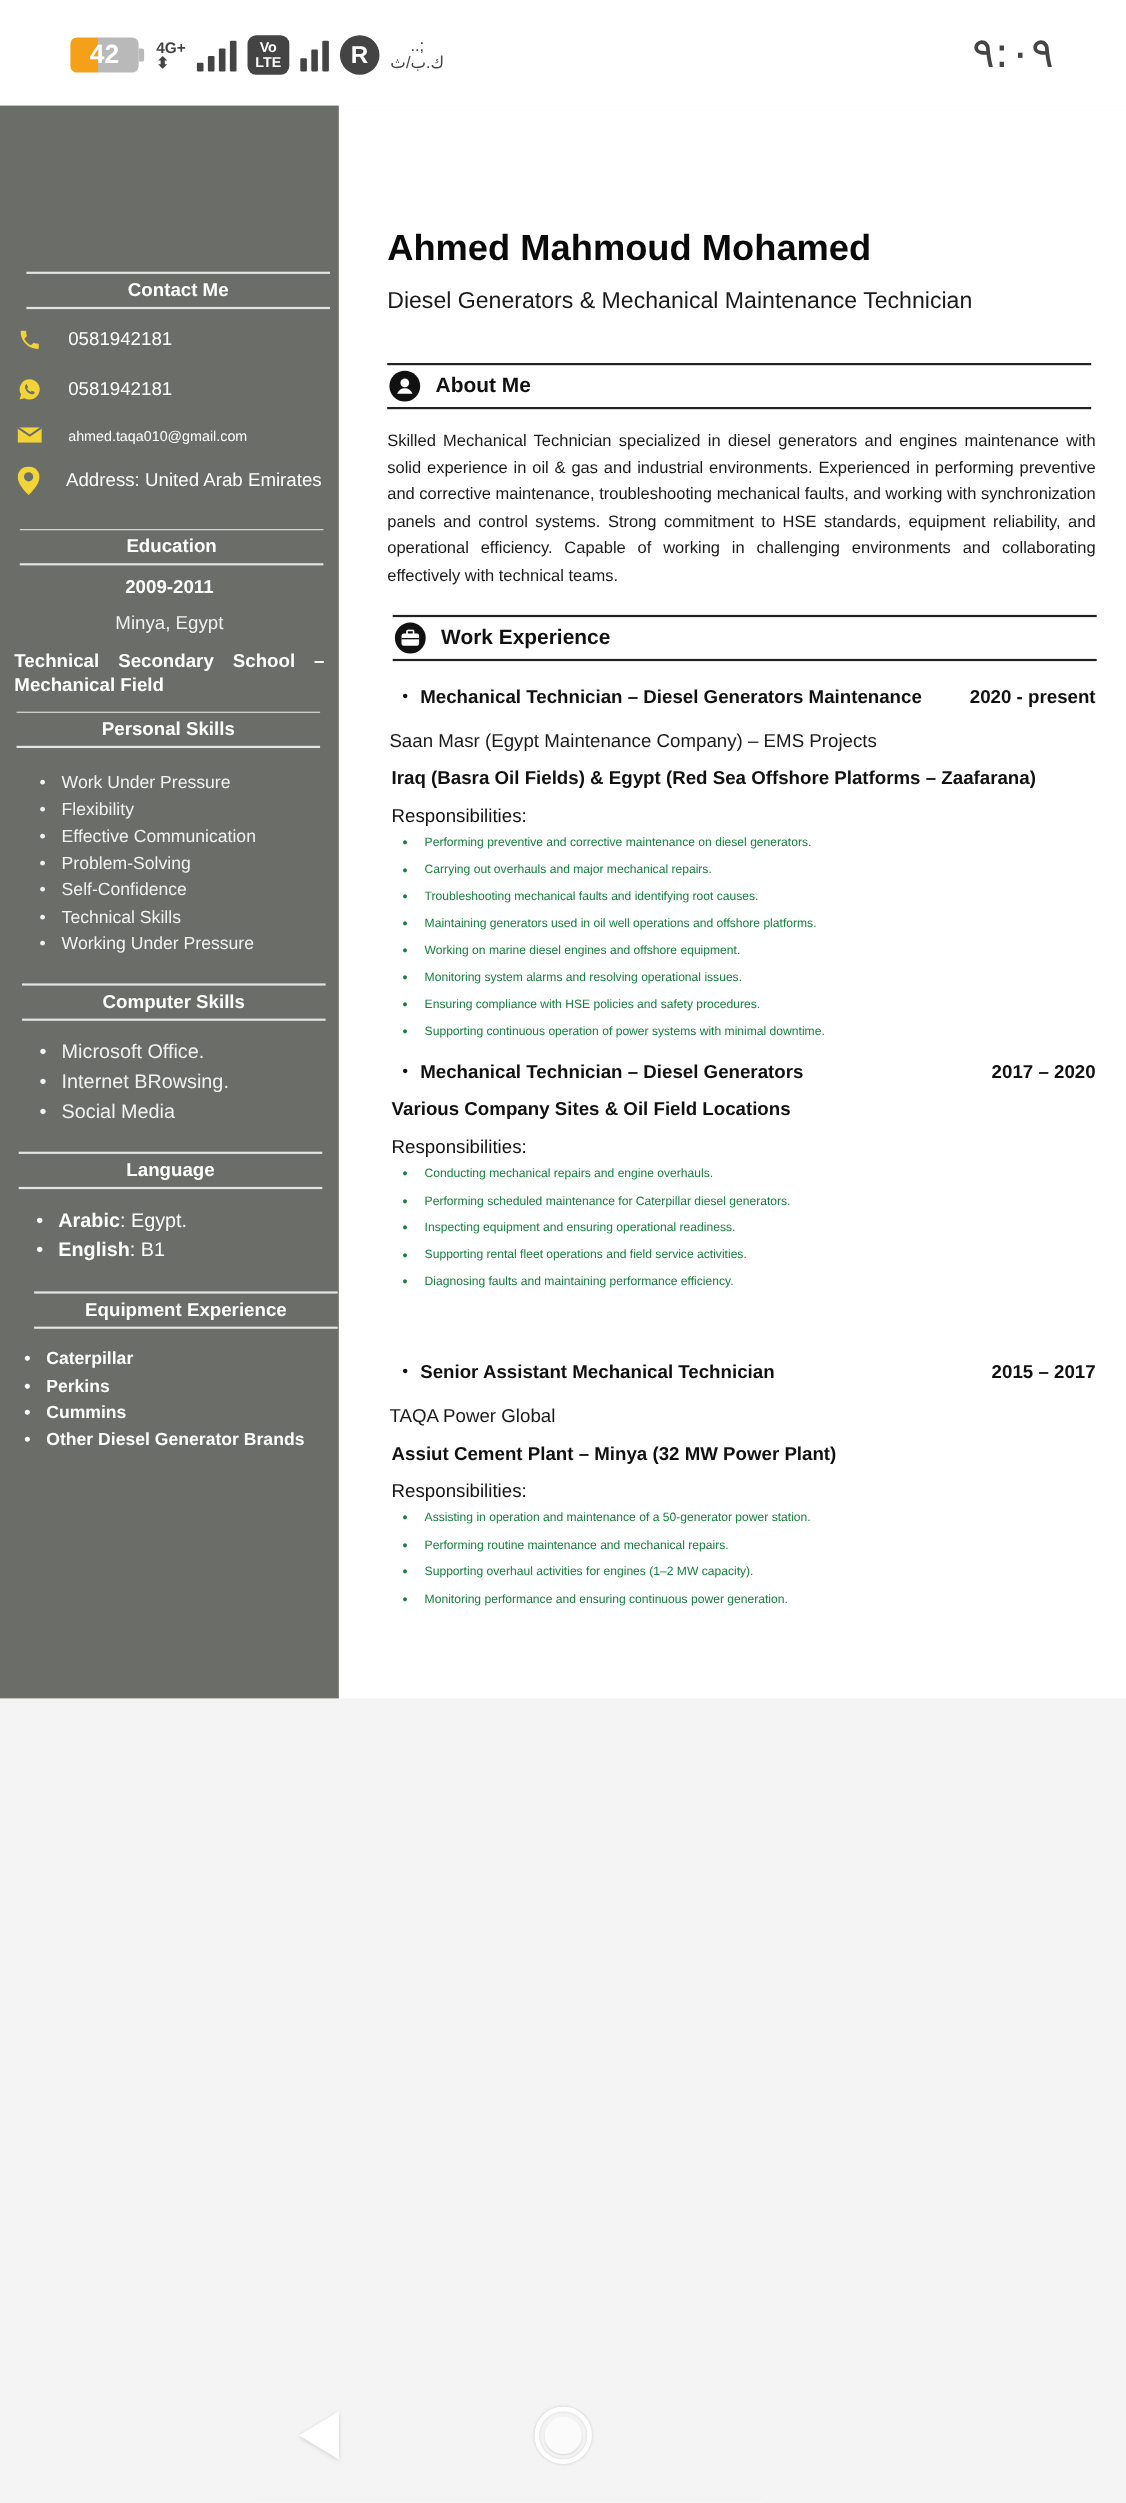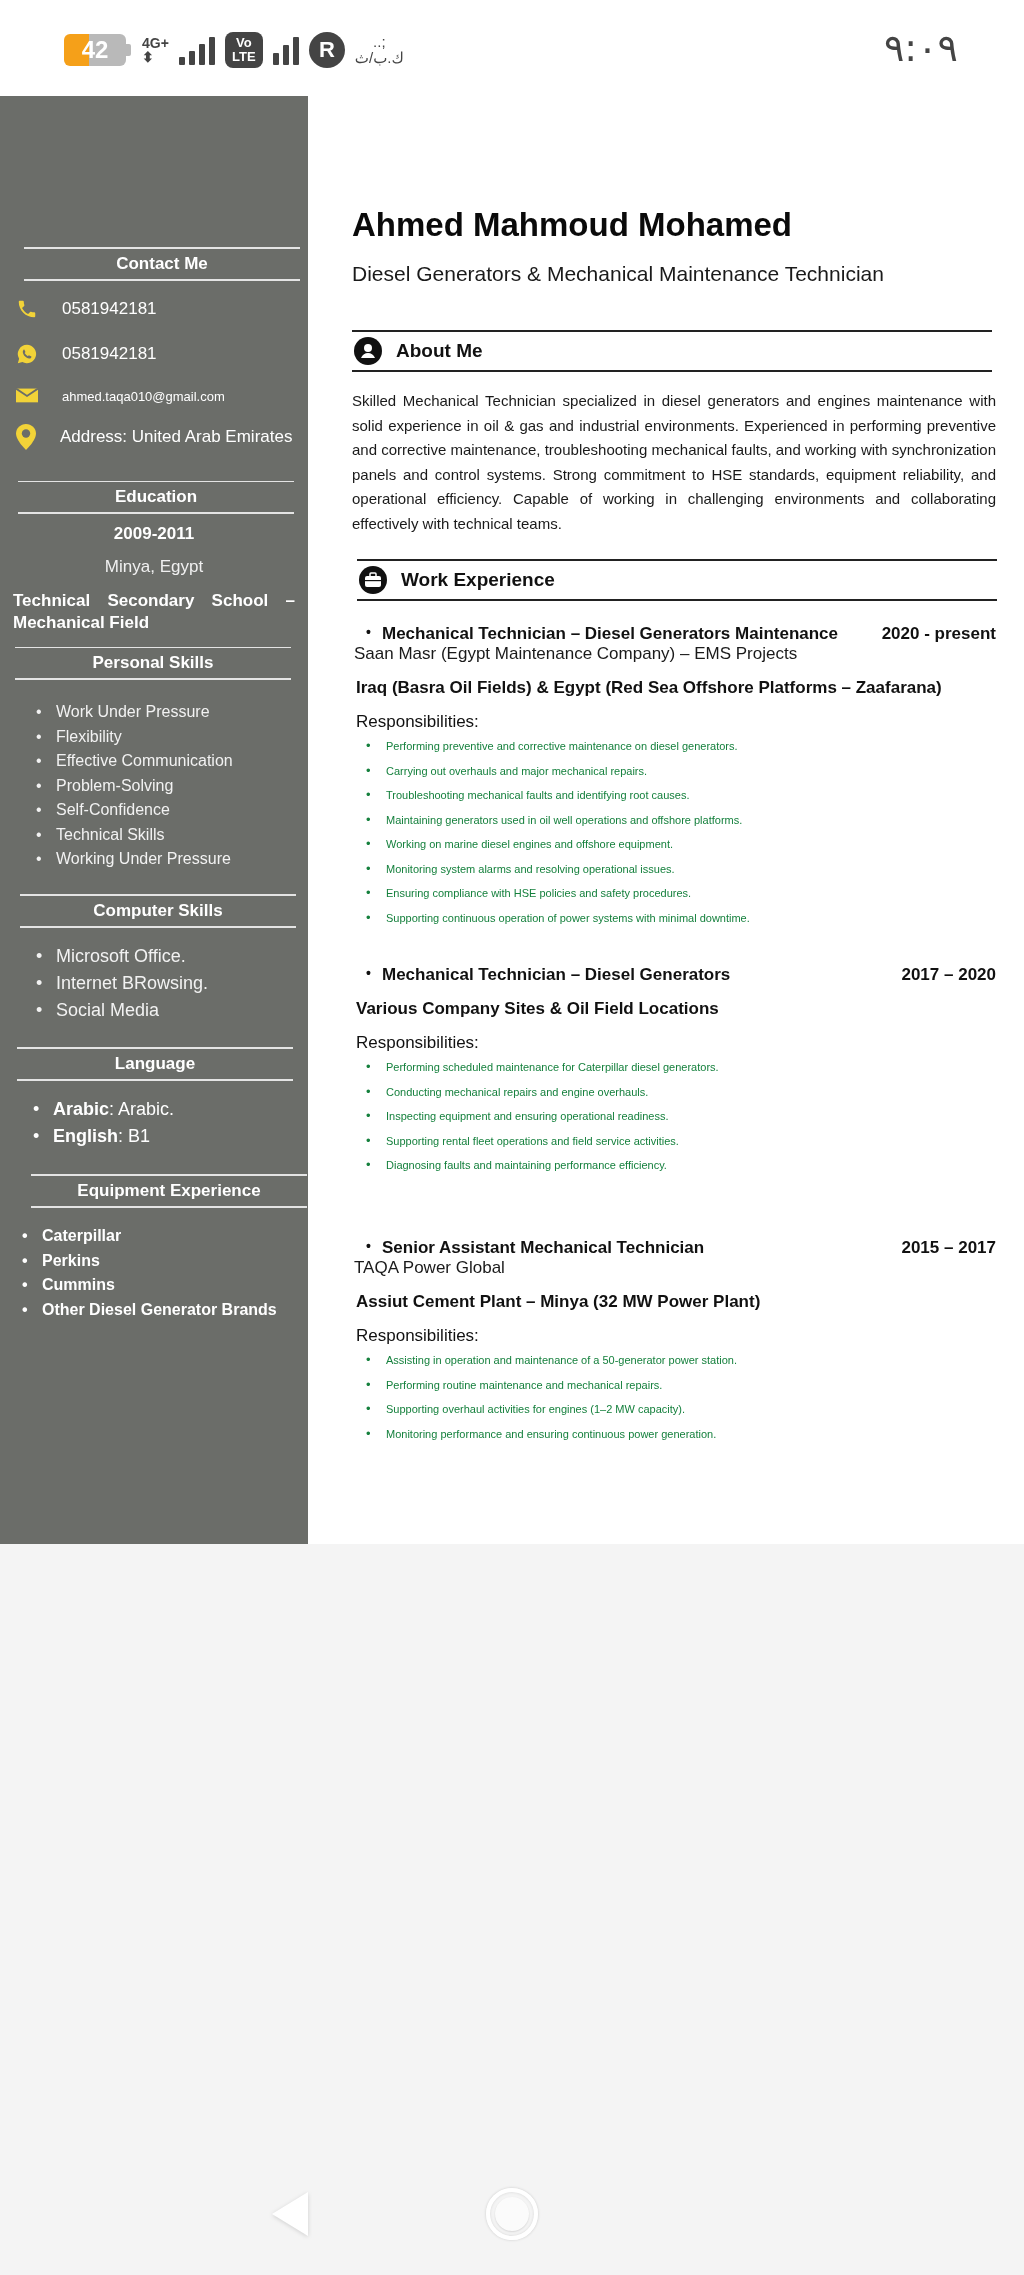--- a/index.html
+++ b/index.html
@@ -38,21 +38,21 @@
   .name { position: absolute; left: 0; top: 110px; font-size: 33px; font-weight: bold; color: #0a0a0a; white-space: nowrap; }
   .role { position: absolute; left: 0; top: 166px; font-size: 21px; color: #1a1a1a; white-space: nowrap; }
   .sec-head { position: absolute; left: 0; width: 640px; height: 42px; border-top: 2px solid #222; border-bottom: 2px solid #222; display: flex; align-items: center; gap: 14px; padding-left: 2px; font-weight: bold; font-size: 19px; }
   .sec-icon { width: 28px; height: 28px; border-radius: 50%; background: #111; display: flex; align-items: center; justify-content: center; }
   .about { position: absolute; left: 0; top: 293px; width: 644px; font-size: 15px; line-height: 24.5px; text-align: justify; color: #1a1a1a; }
 
   .job { position: absolute; left: 4px; width: 640px; }
   .job-title { display: flex; justify-content: space-between; font-weight: bold; font-size: 17px; color: #111; }
   .job-title .t { position: relative; padding-left: 26px; }
   .job-title .t::before { content: "•"; position: absolute; left: 10px; font-size: 14px; }
-  .company { font-size: 17px; color: #1a1a1a; margin-top: 0; margin-left: -2px; }
+  .company { font-size: 17px; color: #1a1a1a; margin-top: 20px; margin-left: -2px; }
   .location { font-size: 17px; font-weight: bold; color: #111; margin-top: 14px; }
   .resp-head { font-size: 17px; font-weight: normal; color: #111; margin-top: 14px; }
   .resp { list-style: none; margin-top: 2px; }
   .resp li { position: relative; padding-left: 30px; font-size: 11px; line-height: 24.5px; color: #15803d; }
   .resp li::before { content: "•"; position: absolute; left: 10px; font-size: 13px; }
 
   
   .navbar { position: absolute; left: 0; top: 2150px; width: 1024px; height: 125px; }
   .nav-back { position: absolute; left: 272px; top: 42px; width: 0; height: 0; border-top: 22px solid transparent; border-bottom: 22px solid transparent; border-right: 36px solid #ffffff; filter: drop-shadow(0 1px 2px rgba(0,0,0,0.15)); }
   .nav-home { position: absolute; left: 486px; top: 38px; width: 52px; height: 52px; border-radius: 50%; border: 4px solid #ffffff; box-shadow: 0 0 3px rgba(0,0,0,0.18), inset 0 0 3px rgba(0,0,0,0.12); display: flex; align-items: center; justify-content: center; }
@@ -146,21 +146,21 @@
 
     <div class="side-head" style="left:20px; top:798px; width:276px;">Computer Skills</div>
     <ul class="side-list cs" style="left:56px; top:847px;">
       <li>Microsoft Office.</li>
       <li>Internet BRowsing.</li>
       <li>Social Media</li>
     </ul>
 
     <div class="side-head" style="left:17px; top:951px; width:276px;">Language</div>
     <ul class="side-list lg" style="left:53px; top:1000px;">
-      <li><b>Arabic</b><span>: Arabic.</span></li>
+      <li><b>Arabic</b><span>: Egypt.</span></li>
       <li><b>English</b><span>: B1</span></li>
     </ul>
 
     <div class="side-head" style="left:31px; top:1078px; width:276px;">Equipment Experience</div>
     <ul class="side-list eq" style="left:42px; top:1128px;">
       <li>Caterpillar</li>
       <li>Perkins</li>
       <li>Cummins</li>
       <li>Other Diesel Generator Brands</li>
     </ul>
@@ -213,22 +213,22 @@
     </div>
 
     <div class="job" style="top:869px;">
       <div class="job-title">
         <span class="t">Mechanical Technician – Diesel Generators</span>
         <span>2017 – 2020</span>
       </div>
       <div class="location">Various Company Sites &amp; Oil Field Locations</div>
       <div class="resp-head">Responsibilities:</div>
       <ul class="resp">
+        <li>Conducting mechanical repairs and engine overhauls.</li>
         <li>Performing scheduled maintenance for Caterpillar diesel generators.</li>
-        <li>Conducting mechanical repairs and engine overhauls.</li>
         <li>Inspecting equipment and ensuring operational readiness.</li>
         <li>Supporting rental fleet operations and field service activities.</li>
         <li>Diagnosing faults and maintaining performance efficiency.</li>
       </ul>
     </div>
 
     <div class="job" style="top:1142px;">
       <div class="job-title">
         <span class="t">Senior Assistant Mechanical Technician</span>
         <span>2015 – 2017</span>

